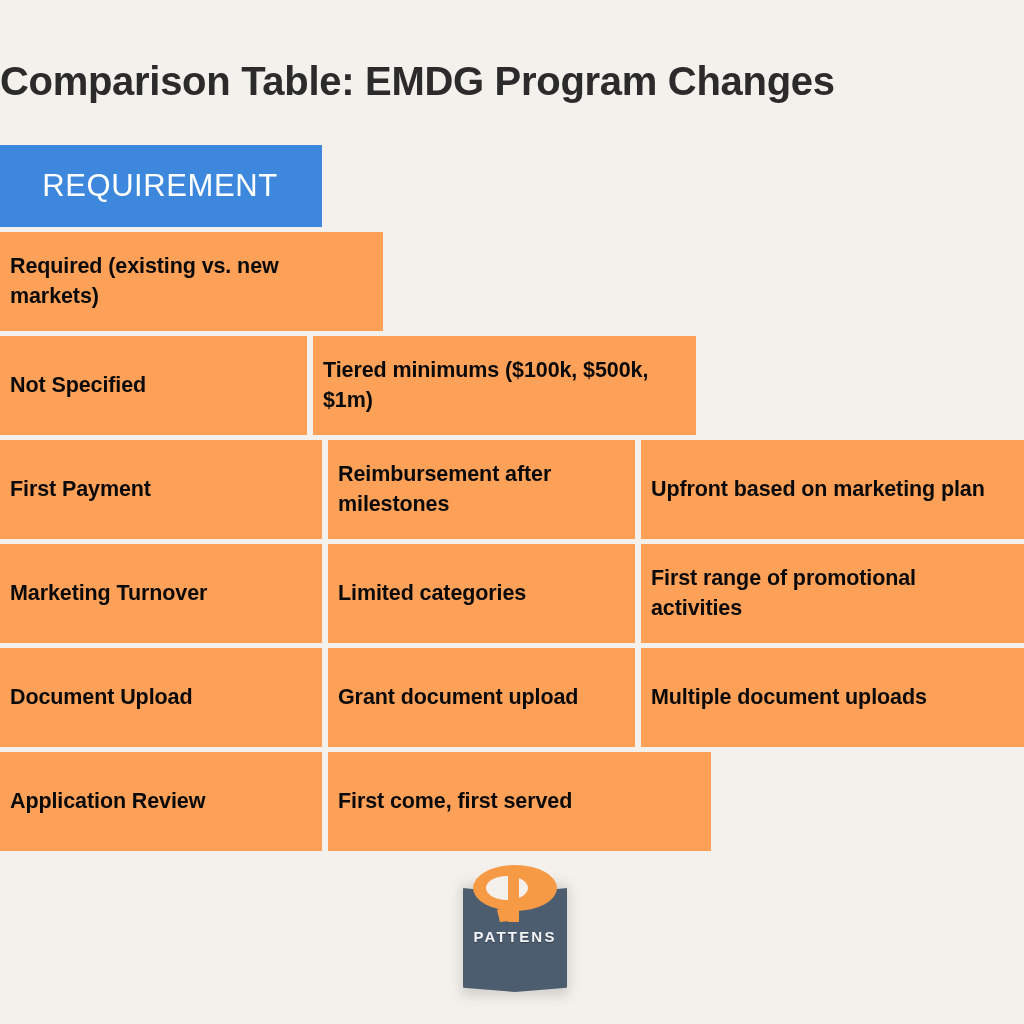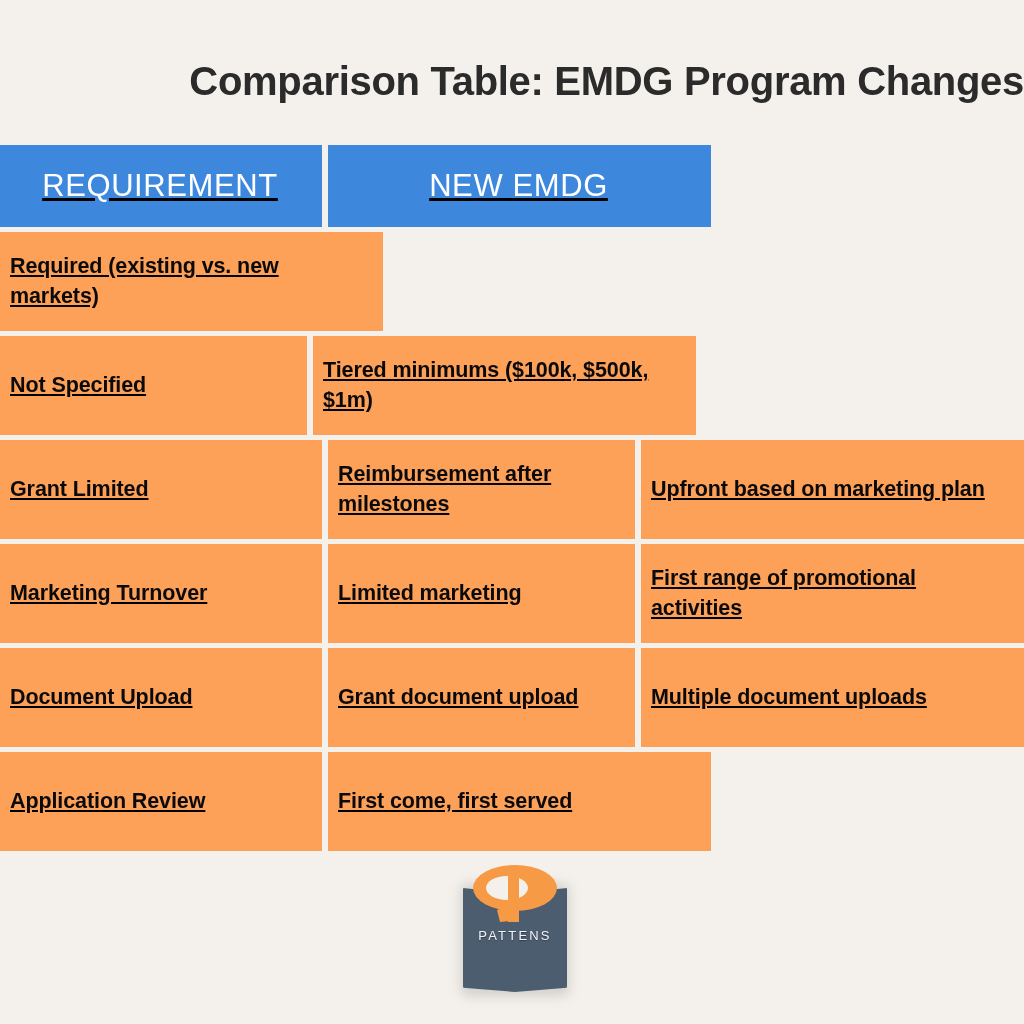--- a/index.html
+++ b/index.html
@@ -20,21 +20,21 @@
     background: #f4f1ec;
     box-sizing: border-box;
   }
 
   
   .title {
     position: absolute;
     top: 58px;
     left: 0;
     width: 1024px;
-    text-align: right;
+    text-align: left;
     font-size: 40px;
     font-weight: bold;
     color: #2b2b2b;
     letter-spacing: -0.3px;
     line-height: 1.15;
     font-family: "Liberation Sans", sans-serif;
   }
 
   
   .table {
@@ -49,21 +49,20 @@
     gap: 6px;
     margin-bottom: 5px;
   }
   .row:last-child { margin-bottom: 4px; }
 
   .cell {
     box-sizing: border-box;
     display: flex;
     align-items: center;
     padding: 6px 12px 6px 10px;
-    text-decoration: underline;
   }
   .col-0 { width: 322px; }
   .col-1 { width: 307px; }
   .col-2 { width: 383px; align-items: center; }
 
   .head-row .cell {
     background: #3d88dd;
     height: 82px;
     justify-content: center;
     align-items: center;
@@ -125,78 +124,75 @@
     width: 96px;
     height: 66px;
   }
   .logo-word {
     position: absolute;
     left: 8px;
     top: 66px;
     width: 104px;
     text-align: center;
     color: #f2f4f7;
-    font-size: 13px;
-    font-weight: normal;
+    font-size: 15px;
+    font-weight: bold;
     letter-spacing: 2.2px;
     font-family: "Liberation Sans", sans-serif;
     text-shadow: 0 1px 1px rgba(0,0,0,0.35);
   }
 </style>
 </head>
 <body>
 
 <div class="page">
 
   <div class="title">Comparison Table: EMDG Program Changes</div>
 
   <div class="table">
 
     <div class="row head-row">
       <div class="cell col-0">
         <span class="txt">REQUIREMENT</span>
       </div>
-      <div class="cell col-2">
-        <span class="txt">NEW EMDG</span>
-      </div>
     </div>
 
     <div class="row body-row">
       <div class="cell col-2">
         <span class="txt">Required (existing vs. new markets)</span>
       </div>
     </div>
 
     <div class="row body-row">
       <div class="cell col-1">
         <span class="txt">Not Specified</span>
       </div>
       <div class="cell col-2">
         <span class="txt">Tiered minimums ($100k, $500k, $1m)</span>
       </div>
     </div>
 
     <div class="row body-row">
       <div class="cell col-0">
-        <span class="txt">Grant Limited</span>
+        <span class="txt">First Payment</span>
       </div>
       <div class="cell col-1">
         <span class="txt">Reimbursement after milestones</span>
       </div>
       <div class="cell col-2">
         <span class="txt">Upfront based on marketing plan</span>
       </div>
     </div>
 
     <div class="row body-row">
       <div class="cell col-0">
         <span class="txt">Marketing Turnover</span>
       </div>
       <div class="cell col-1">
-        <span class="txt">Limited marketing</span>
+        <span class="txt">Limited categories</span>
       </div>
       <div class="cell col-2">
         <span class="txt">First range of promotional activities</span>
       </div>
     </div>
 
     <div class="row body-row">
       <div class="cell col-0">
         <span class="txt">Document Upload</span>
       </div>

